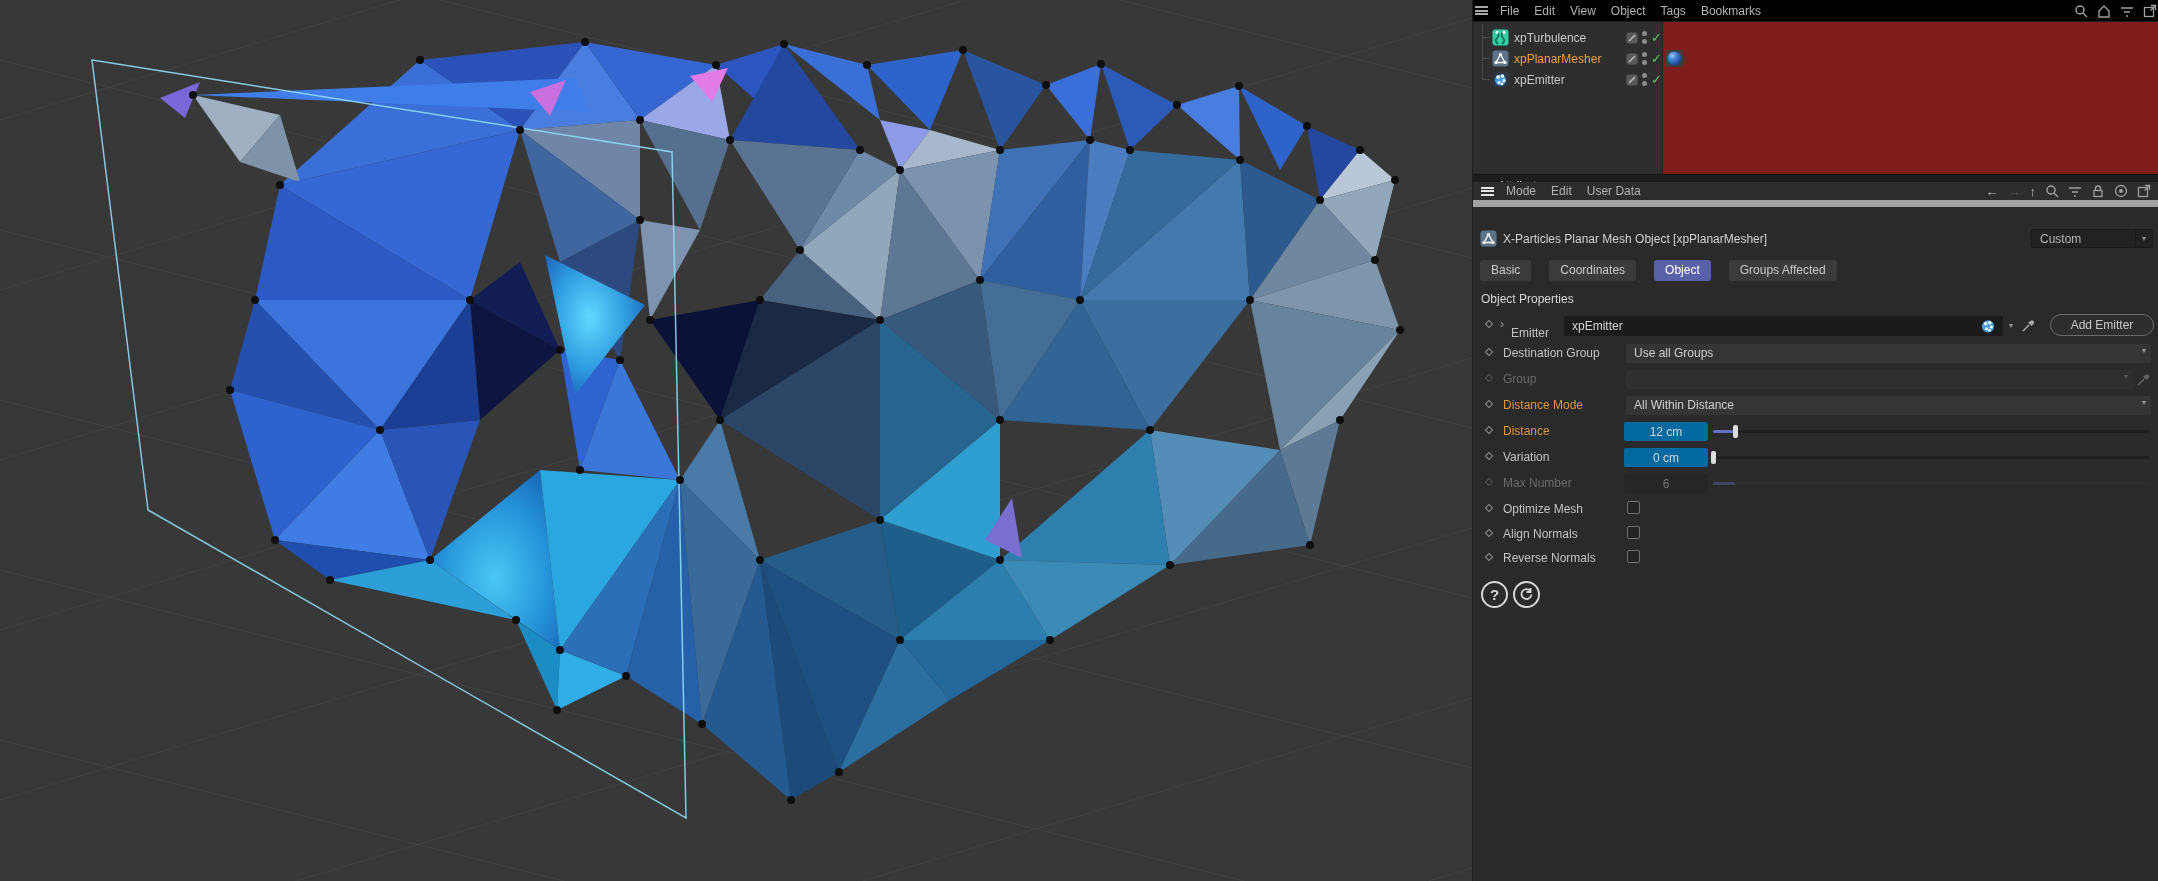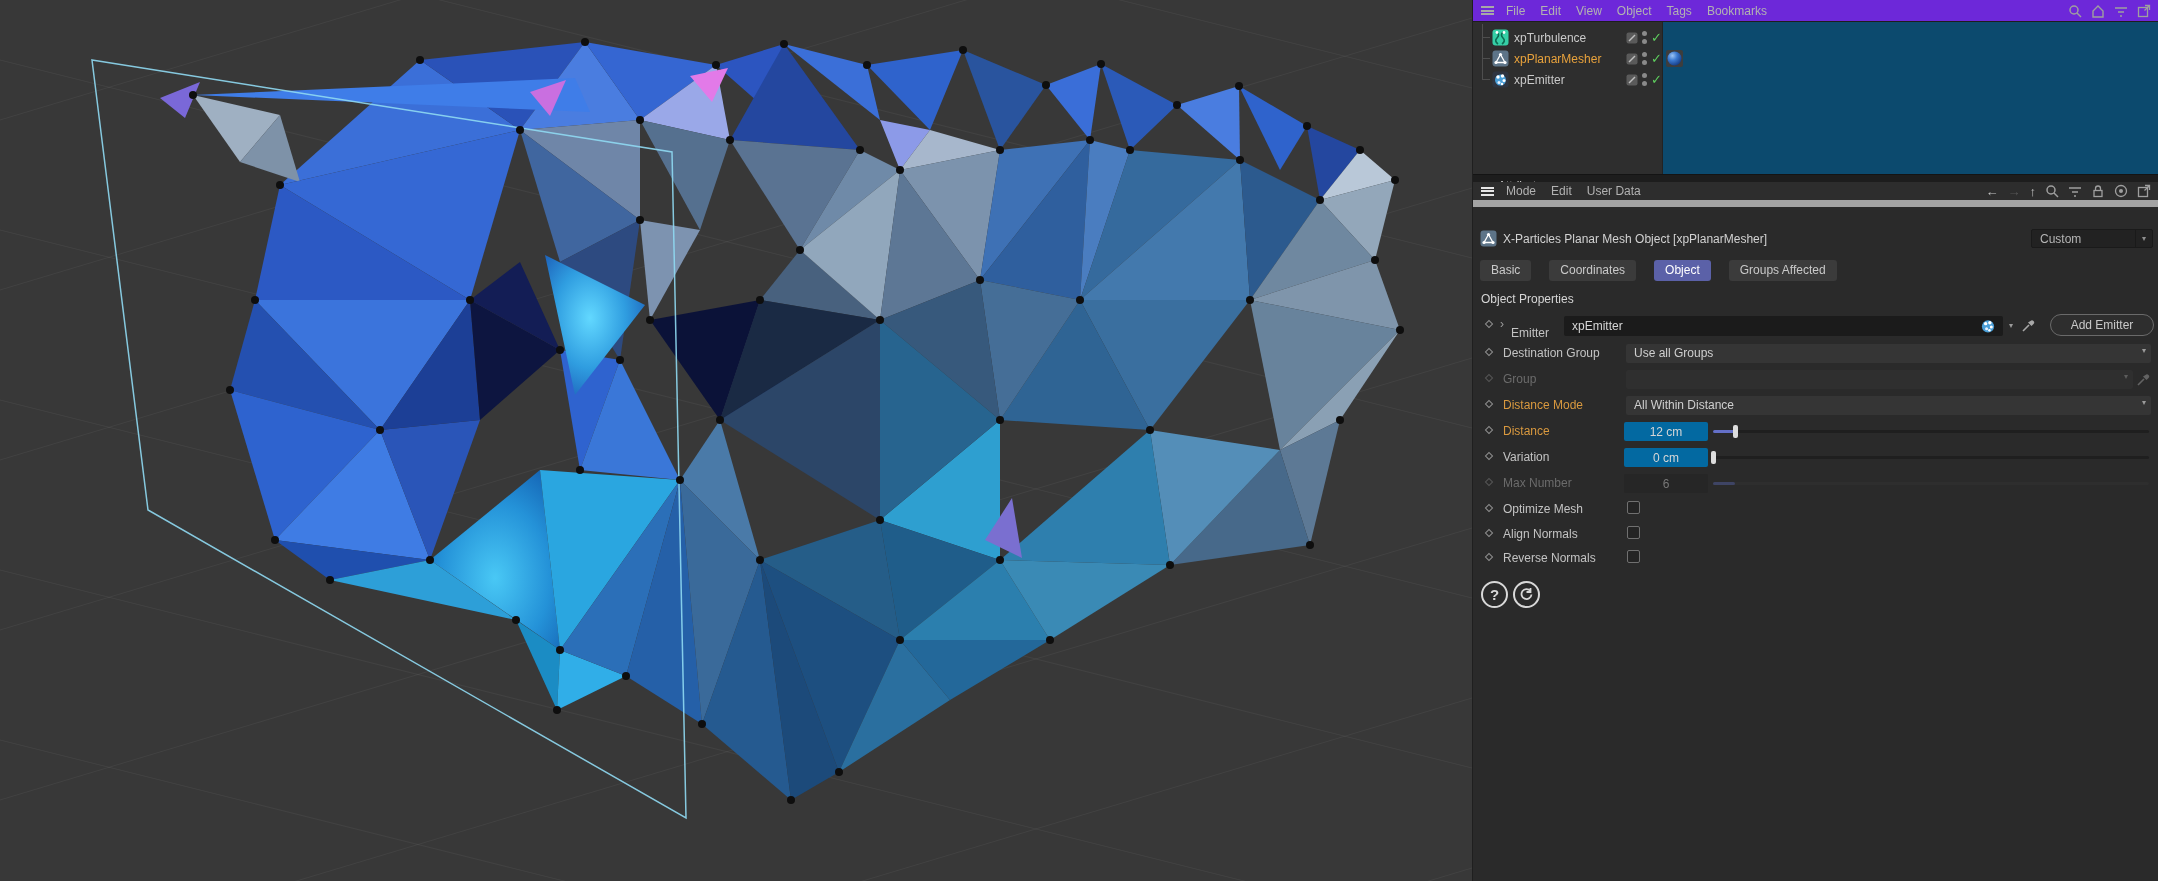--- a/index.html
+++ b/index.html
@@ -7,28 +7,28 @@
   .app{position:relative;width:2158px;height:881px;overflow:hidden;background:#2a2a2a;}
 
   
   .viewport{position:absolute;left:0;top:0;width:1472px;height:881px;background:#383838;}
   .viewport svg{display:block;}
 
   
   .panel{position:absolute;left:1472px;top:0;width:686px;height:881px;background:#2a2a2a;border-left:1px solid #1f1f1f;}
 
   
-  .om-menubar{position:absolute;left:0;top:0;width:686px;height:22px;background:#6d28d9;border-bottom:1px solid #1e1e1e;display:flex;align-items:center;padding:0 8px;}
+  .om-menubar{position:absolute;left:0;top:0;width:686px;height:22px;background:#000000;border-bottom:1px solid #1e1e1e;display:flex;align-items:center;padding:0 2px;}
   .om-menu-item,.attr-menu-item{font-size:12px;color:#b2b2b2;margin-right:15px;cursor:default;}
   .hamburger{width:13px;height:9px;display:inline-block;margin-right:12px;border-top:2px solid #a8a8a8;border-bottom:2px solid #a8a8a8;position:relative;}
   .hamburger:before{content:"";position:absolute;left:0;top:1.5px;width:100%;height:2px;background:#a8a8a8;}
   .bar-spacer{flex:1;}
   .bar-icons{display:flex;align-items:center;gap:9px;}
   .bar-icons svg{display:block;}
-  .om-list{position:absolute;left:0;top:22px;width:686px;height:152px;background:#0c4a6e;}
+  .om-list{position:absolute;left:0;top:22px;width:686px;height:152px;background:#7f1d1d;}
   .om-zone-left{position:absolute;left:0;top:0;width:190px;height:152px;background:#2e2e2e;border-right:1px solid #232323;}
   .om-tree-line{position:absolute;left:9px;top:2px;width:1px;height:56px;background:#4e4e4e;}
   .om-row{position:absolute;left:0;width:686px;height:21px;display:flex;align-items:center;}
   .om-stub{width:8px;height:1px;background:#4e4e4e;margin-left:9px;}
   .om-obj-icon{width:17px;height:17px;margin-left:2px;flex:none;}
   .om-name{font-size:12px;color:#c9c9c9;margin-left:5px;width:100px;flex:none;}
   .om-name.selected{color:#e8a23c;}
   .om-ctrl{display:flex;align-items:center;gap:4px;margin-left:12px;}
   .dotcol{display:flex;flex-direction:column;gap:3px;}
   .dotcol i{width:5px;height:5px;border-radius:50%;background:#8a8a8a;}

